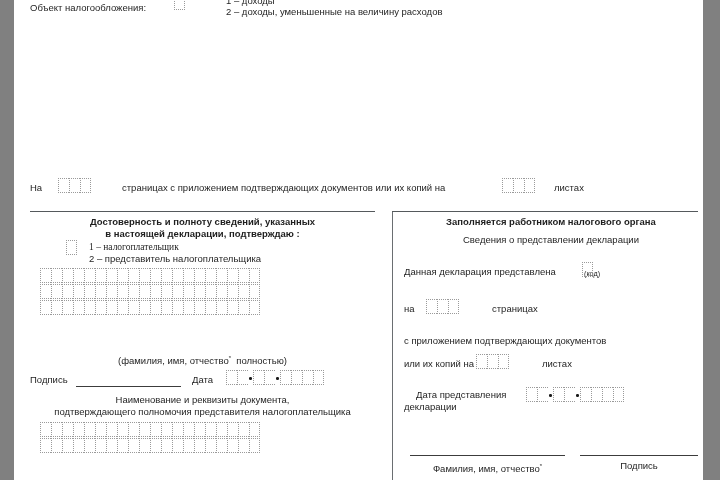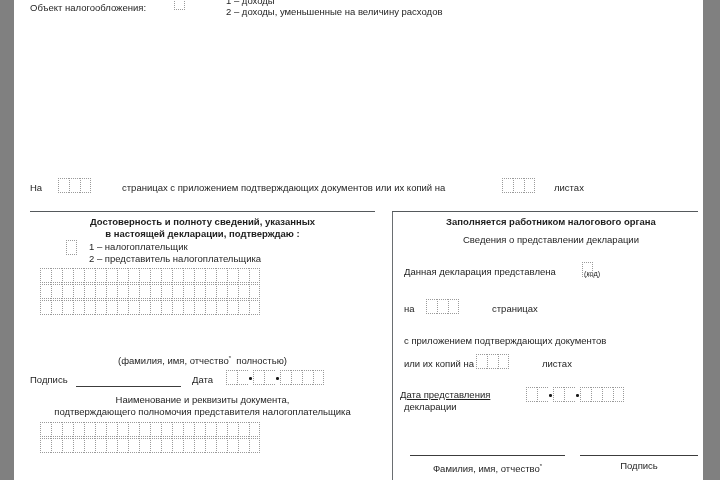--- a/index.html
+++ b/index.html
@@ -168,21 +168,21 @@
 
     <div class="vr" style="left:378px; top:212px; height:268px;"></div>
 
     <div class="t b c" style="left:16px; top:216px; width:345px;">Достоверность и полноту сведений, указанных</div>
     <div class="t b c" style="left:16px; top:228px; width:345px;">в настоящей декларации, подтверждаю :</div>
 
     <div class="cells" id="confirm-code" style="left:52px; top:240px;">
         <i></i>
       </div>
 
-    <div class="t" style="left:75px; top:241px;">1 – налогоплательщик</div>
+    <div class="t" style="left:75px; top:241px;font-family:Liberation Serif, serif;">1 – налогоплательщик</div>
     <div class="t" style="left:75px; top:253px;">2 – представитель налогоплательщика</div>
 
     <div class="grid" id="fio-grid" style="left:26px; top:268px;">
         <div class="row">
           <i></i>
           <i></i>
           <i></i>
           <i></i>
           <i></i>
           <i></i>
@@ -339,21 +339,21 @@
     <div class="t" style="left:390px; top:335px;">с приложением подтверждающих документов</div>
 
     <div class="t" style="left:390px; top:358px;">или их копий на</div>
     <div class="cells" id="right-copies" style="left:462px; top:354px;">
         <i></i>
         <i></i>
         <i></i>
       </div>
     <div class="t" style="left:528px; top:358px;">листах</div>
 
-    <div class="t" style="left:386px; top:389px;text-decoration:underline;">Дата представления</div>
+    <div class="t" style="left:402px; top:389px;">Дата представления</div>
     <div class="t" style="left:390px; top:401px;">декларации</div>
 
     <div class="cells" id="right-date" style="left:512px; top:387px;">
         <i></i>
         <i></i>
         <i class="dot"></i>
         <i></i>
         <i></i>
         <i class="dot"></i>
         <i></i>

